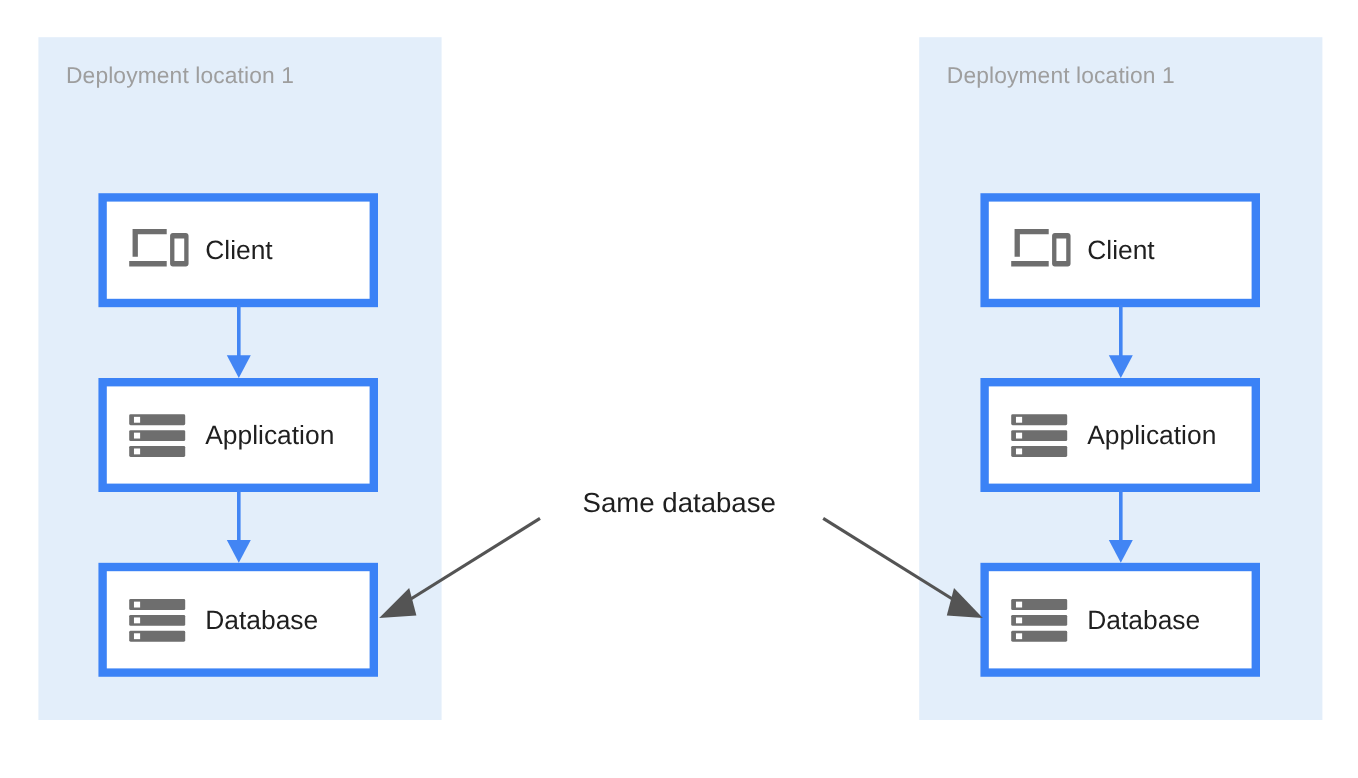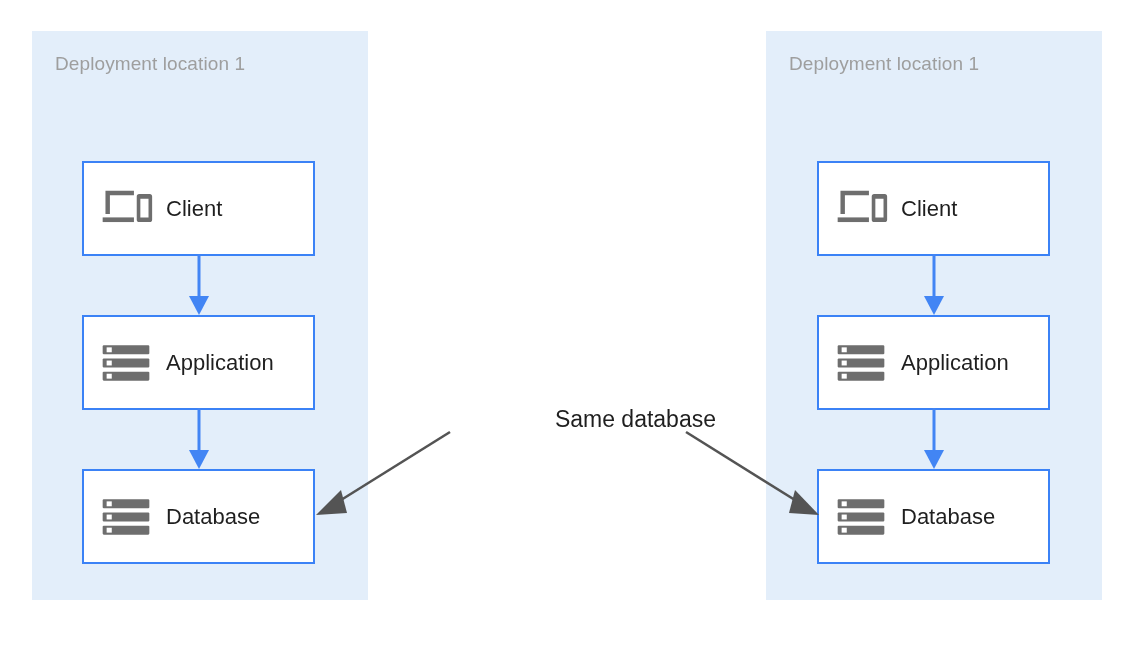--- a/index.html
+++ b/index.html
@@ -39,21 +39,21 @@
     color: #9e9e9e;
     white-space: nowrap;
     letter-spacing: 0.1px;
   }
 
   
   .node {
     position: absolute;
     box-sizing: border-box;
     background: #ffffff;
-    border: 2px solid #3b82f6;
+    border: 7px solid #3b82f6;
     display: flex;
     align-items: center;
     width: 233px;
     height: 95px;
   }
   .node-icon {
     width: 56px;
     height: 56px;
     margin-left: 14px;
     flex: 0 0 auto;
@@ -80,21 +80,21 @@
     position: absolute;
     overflow: visible;
   }
 
   
   .annotation {
     position: absolute;
     left: 416px;
     top: 404px;
     width: 300px;
-    text-align: right;
+    text-align: center;
     font-size: 23px;
     line-height: 31px;
     color: #1f1f1f;
   }
   .annotation-line { display: block; white-space: nowrap; }
 
   .callout-layer {
     position: absolute;
     left: 0;
     top: 0;

